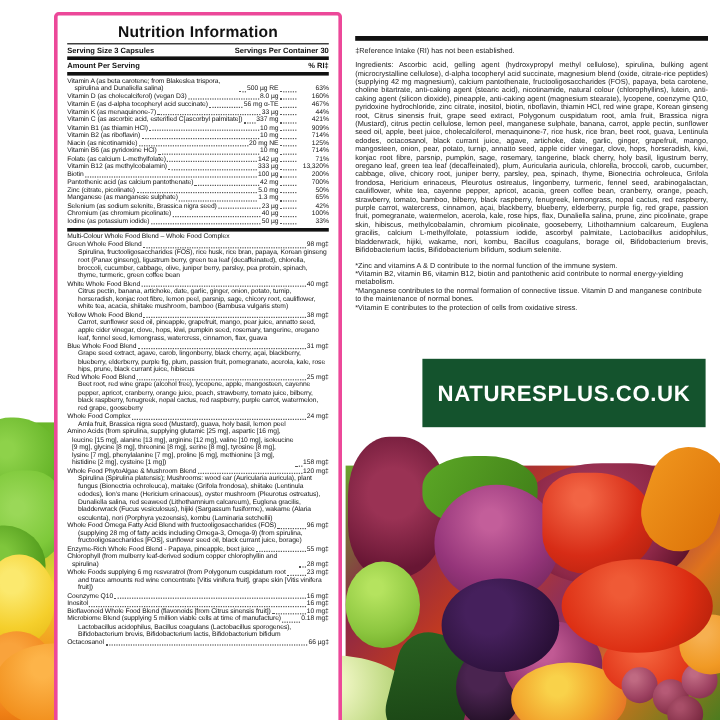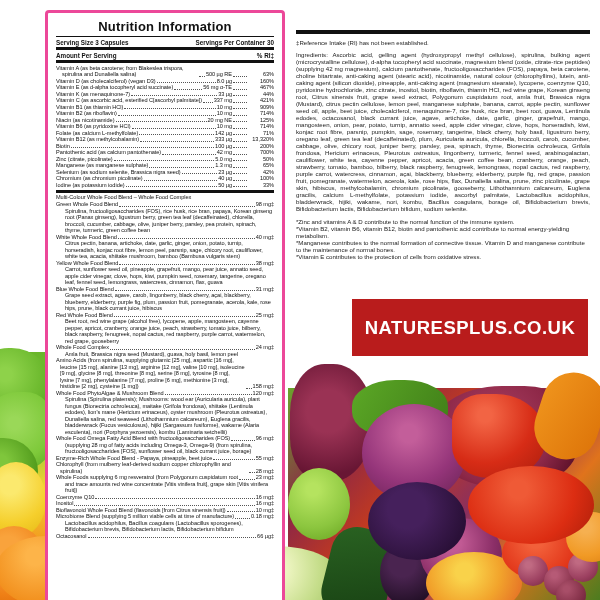--- a/index.html
+++ b/index.html
@@ -418,15 +418,15 @@
       <div class="fn">*Zinc and vitamins A &amp; D contribute to the normal function of the immune system.</div>
 
       <div class="fn">*Vitamin B2, vitamin B6, vitamin B12, biotin and pantothenic acid contribute to normal energy-yielding metabolism.</div>
 
       <div class="fn">*Manganese contributes to the normal formation of connective tissue. Vitamin D and manganese contribute to the maintenance of normal bones.</div>
 
       <div class="fn">*Vitamin E contributes to the protection of cells from oxidative stress.</div>
     </div>
 </div>
 
-<div class="sitebox" style="background: #b91c1c;">
+<div class="sitebox" style="background: #14532d;">
   <span class="sitetext">NATURESPLUS.CO.UK</span>
 </div>
 
 </body></html>

